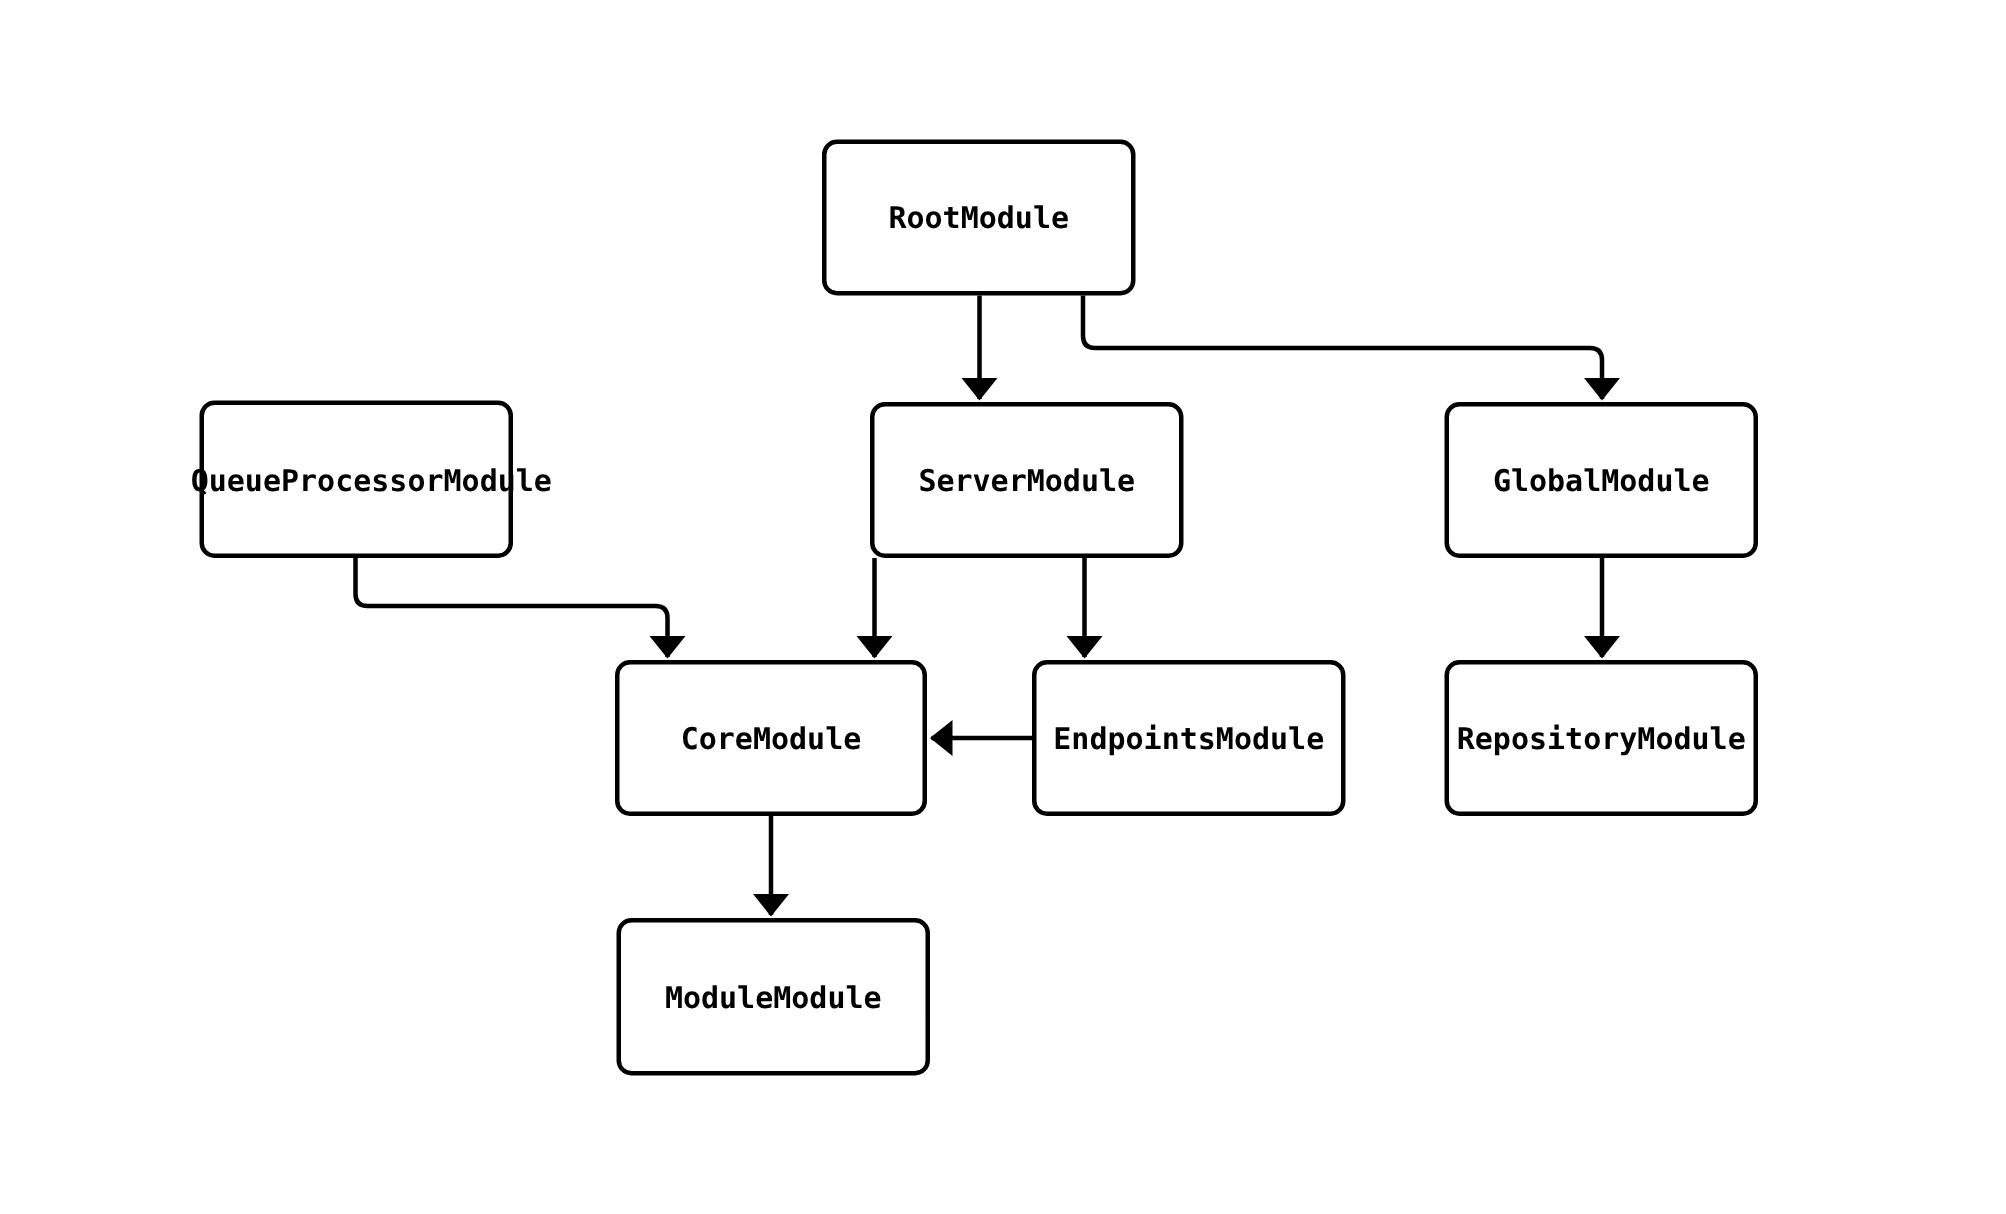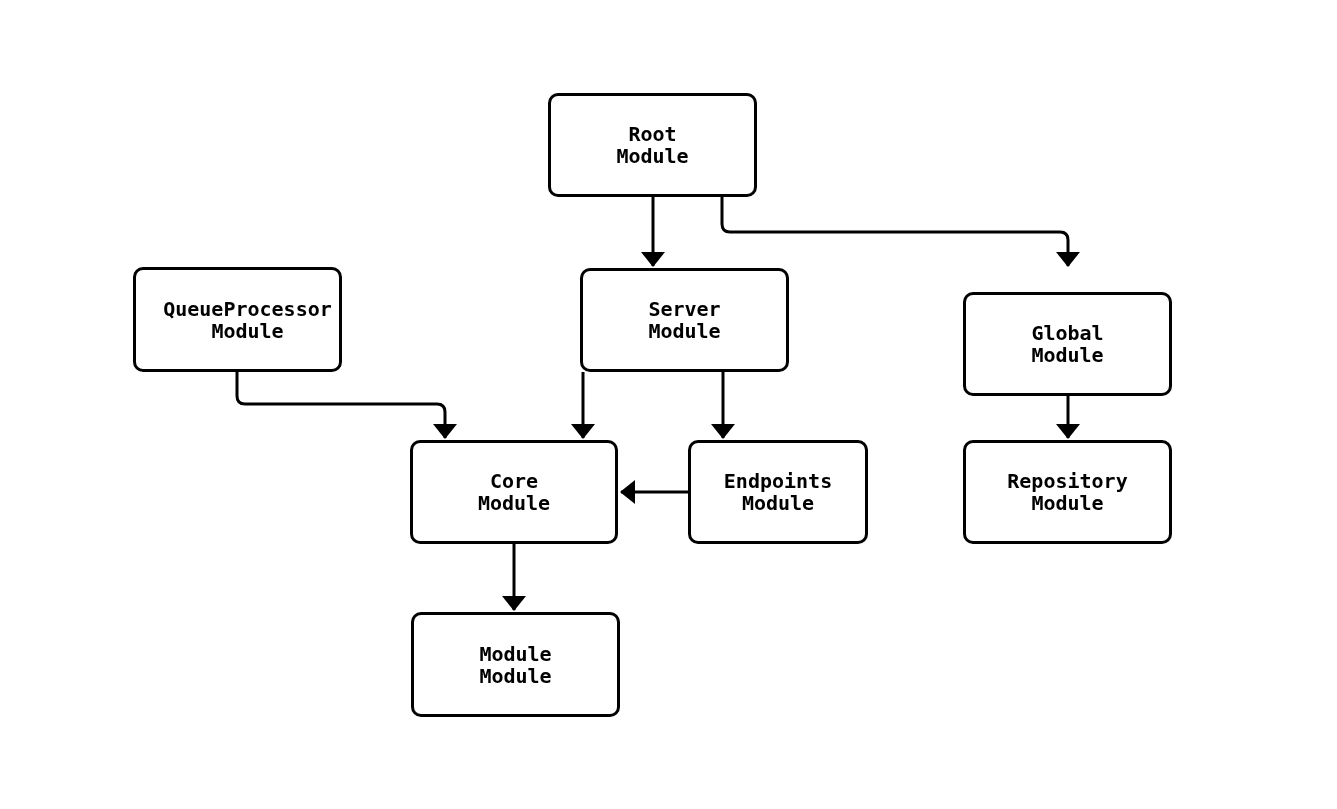--- a/index.html
+++ b/index.html
@@ -29,21 +29,20 @@
     width: 1337px;
     height: 809px;
   }
   .node {
     position: absolute;
     box-sizing: border-box;
     background: #ffffff;
     border: 3px solid #000000;
     border-radius: 10px;
     display: flex;
-    flex-direction: column;
     align-items: center;
     justify-content: center;
     text-align: center;
     color: #000000;
     font-weight: 700;
     font-size: 20px;
     line-height: 22px;
     font-family: "DejaVu Sans Mono", monospace;
   }
 </style>
@@ -72,29 +71,29 @@
         <span>Module</span>
       </div>
       <div class="node" style="left: 133px; top: 267px; width: 209px; height: 105px; padding-left: 20px;">
         <span>QueueProcessor</span>
         <span>Module</span>
       </div>
       <div class="node" style="left: 580px; top: 268px; width: 209px; height: 104px;">
         <span>Server</span>
         <span>Module</span>
       </div>
-      <div class="node" style="left: 963px; top: 268px; width: 209px; height: 104px; margin-top: 24px;">
+      <div class="node" style="left: 963px; top: 268px; width: 209px; height: 104px;">
         <span>Global</span>
         <span>Module</span>
       </div>
       <div class="node" style="left: 410px; top: 440px; width: 208px; height: 104px;">
         <span>Core</span>
         <span>Module</span>
       </div>
-      <div class="node" style="left: 688px; top: 440px; width: 180px; height: 104px;">
+      <div class="node" style="left: 688px; top: 440px; width: 209px; height: 104px;">
         <span>Endpoints</span>
         <span>Module</span>
       </div>
       <div class="node" style="left: 963px; top: 440px; width: 209px; height: 104px;">
         <span>Repository</span>
         <span>Module</span>
       </div>
       <div class="node" style="left: 411px; top: 612px; width: 209px; height: 105px;">
         <span>Module</span>
         <span>Module</span>

